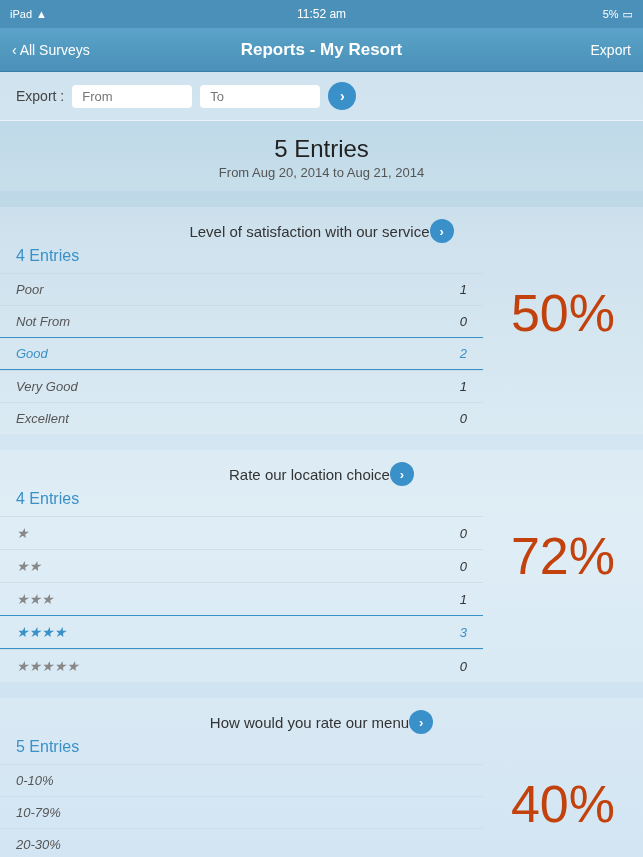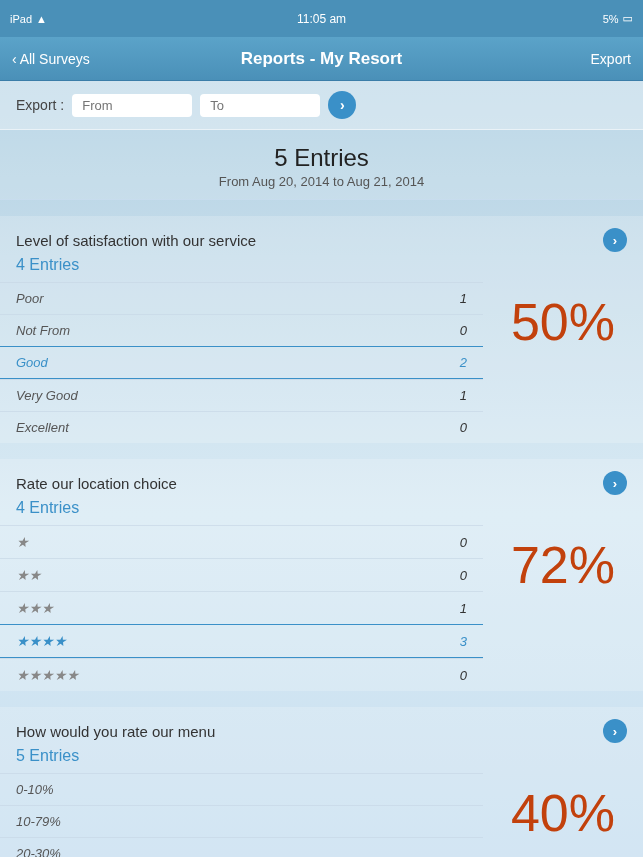--- a/index.html
+++ b/index.html
@@ -8,21 +8,21 @@
       width: 643px;
       height: 857px;
       font-family: -apple-system, 'Helvetica Neue', Arial, sans-serif;
       background: linear-gradient(180deg, #a8cce0 0%, #c5dcea 30%, #d8eaf4 60%, #c8dff0 100%);
       overflow: hidden;
       position: relative;
     }
 
     
     .status-bar {
-      height: 37px;
+      height: 28px;
       background: #4a90b8;
       display: flex;
       align-items: center;
       justify-content: space-between;
       padding: 0 10px;
       font-size: 11px;
       color: white;
     }
     .status-bar-left { display: flex; align-items: center; gap: 4px; }
     .status-bar-center { position: absolute; left: 50%; transform: translateX(-50%); font-size: 12px; font-weight: 500; }
@@ -115,21 +115,21 @@
     
     .section {
       background: rgba(255,255,255,0.2);
       margin-bottom: 16px;
       padding: 0;
     }
 
     .section-header {
       display: flex;
       align-items: center;
-      justify-content: space-between;
+      justify-content: center;
       padding: 12px 16px 4px;
     }
     .section-title {
       font-size: 15px;
       color: #333;
       font-weight: 400;
     }
     .section-entries {
       color: #3a90c8;
       font-size: 16px;
@@ -203,21 +203,21 @@
     .stars.highlight { color: #3a90c8; }
   </style>
 </head>
 <body>
 
 <div class="status-bar">
   <div class="status-bar-left">
     <span>iPad</span>
     <span>▲</span>
   </div>
-  <div class="status-bar-center">11:05 am</div>
+  <div class="status-bar-center">11:52 am</div>
   <div class="status-bar-right">
     <span>5%</span>
     <span>▭</span>
   </div>
 </div>
 
 <div class="nav-bar">
   <div class="nav-back">
     <span>‹</span>
     <span>All Surveys</span>

